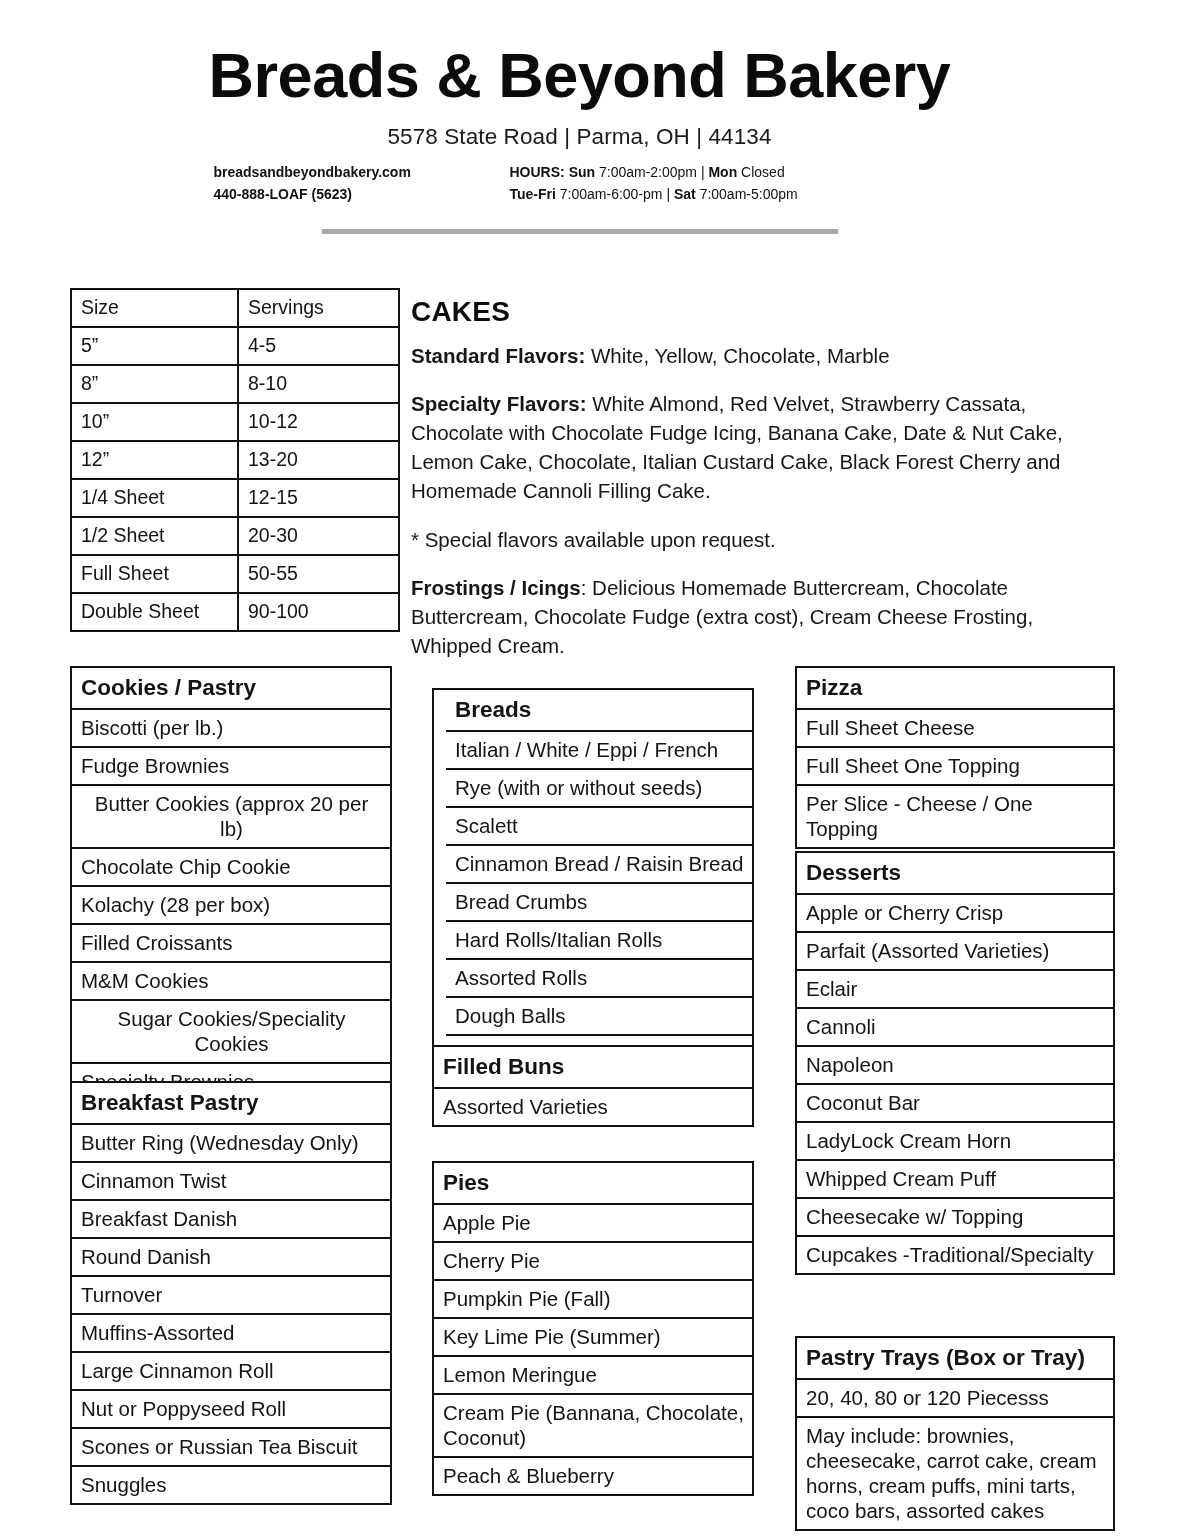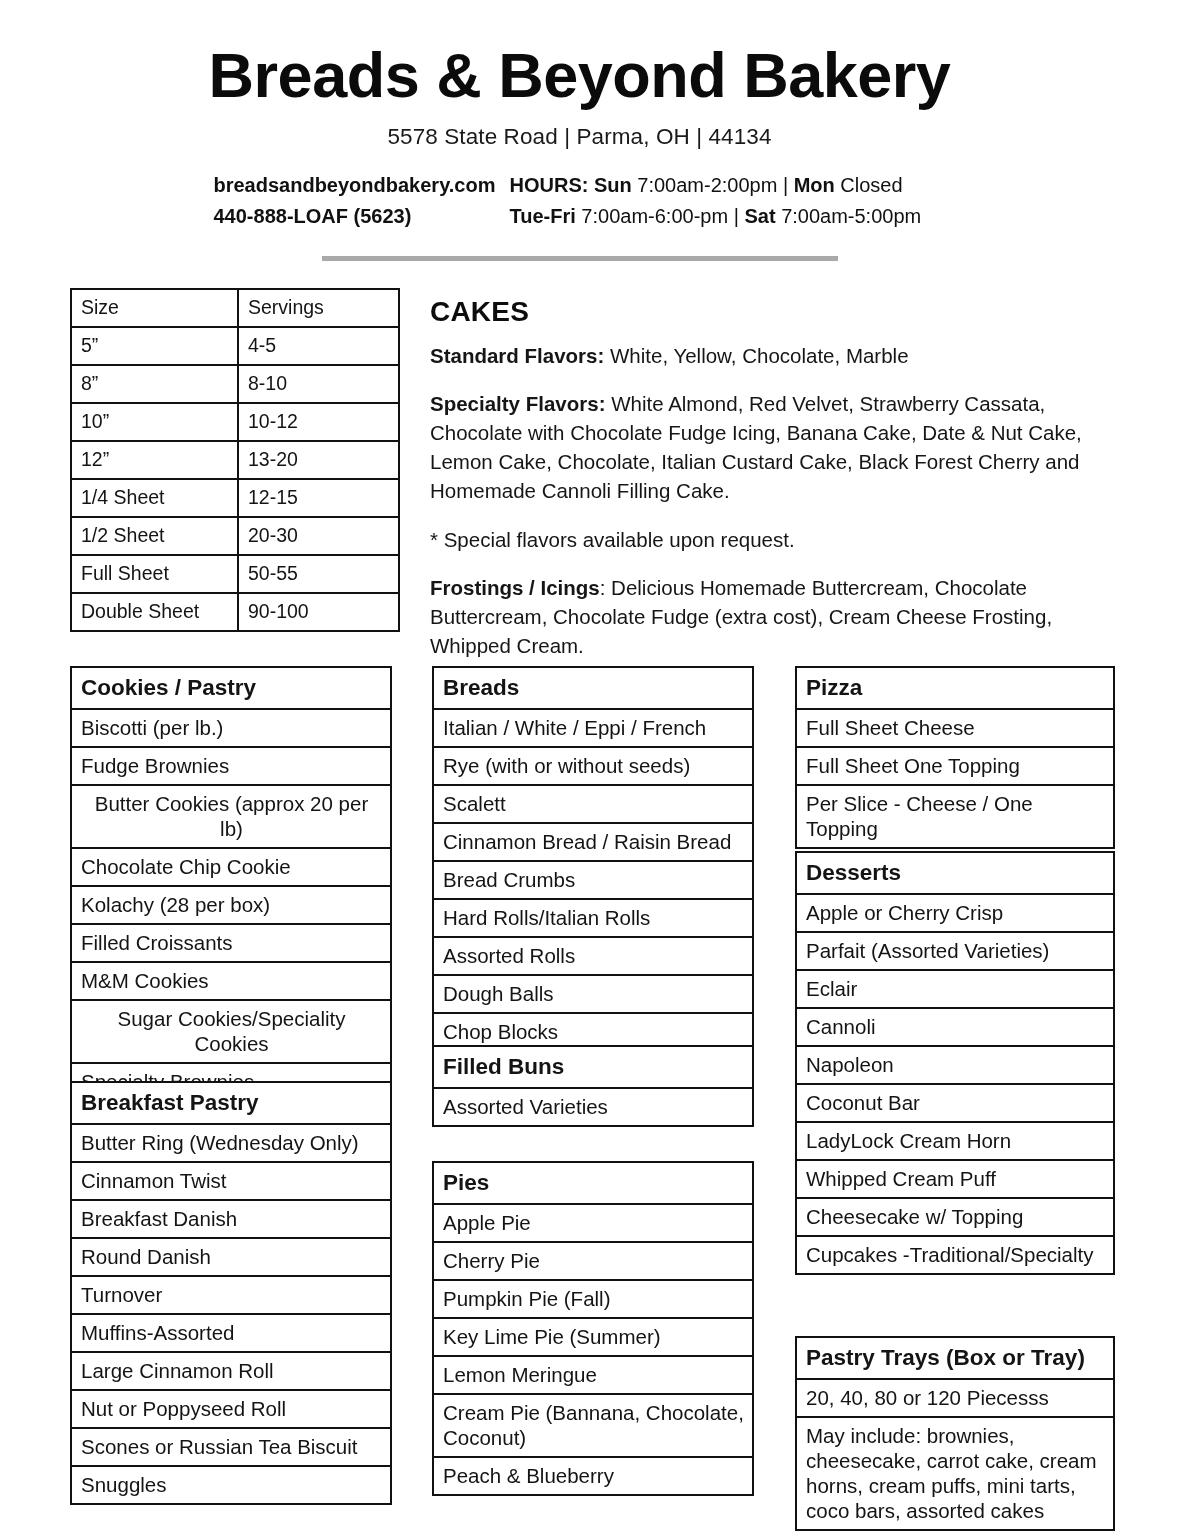--- a/index.html
+++ b/index.html
@@ -27,25 +27,25 @@
     line-height: 1.0;
     color: #0b0b0b;
   }
   .address {
     margin-top: 17px;
     font-size: 22.5px;
     color: #1a1a1a;
     letter-spacing: 0.1px;
   }
   .contact-hours {
-    margin-top: 20px;
+    margin-top: 12px;
     display: flex;
     justify-content: center;
     gap: 0px;
-    font-size: 20px;
+    font-size: 14px;
     line-height: 1.55;
   }
   .contact-col {
     width: 330px;
     text-align: left;
     padding-left: 34px;
     font-weight: 700;
   }
   .hours-col {
     width: 470px;
@@ -98,21 +98,21 @@
     min-height: 35px;
     display: flex;
     align-items: center;
   }
   .size-table .sc.c1 { width: 167px; border-right: 2px solid #111; }
   .size-table .sc.c2 { width: 159px; }
 
   
   .cakes {
     position: absolute;
-    left: 430px;
+    left: 411px;
     top: 296px;
     width: 690px;
   }
   .cakes h2 {
     font-size: 28px;
     font-weight: 700;
     letter-spacing: 0.2px;
     margin-bottom: 13px;
     color: #0d0d0d;
   }
@@ -220,21 +220,21 @@
       <div class="cell">Breakfast Danish</div>
       <div class="cell">Round Danish</div>
       <div class="cell">Turnover</div>
       <div class="cell">Muffins-Assorted</div>
       <div class="cell">Large Cinnamon Roll</div>
       <div class="cell">Nut or Poppyseed Roll</div>
       <div class="cell">Scones or Russian Tea Biscuit</div>
       <div class="cell">Snuggles</div>
     </div>
 
-  <div class="box col2" style="top:666px;">
+  <div class="box col2" style="top:688px;padding-left:12px;">
       <div class="cell head">Breads</div>
       <div class="cell">Italian / White / Eppi / French</div>
       <div class="cell">Rye (with or without seeds)</div>
       <div class="cell">Scalett</div>
       <div class="cell">Cinnamon Bread / Raisin Bread</div>
       <div class="cell">Bread Crumbs</div>
       <div class="cell">Hard Rolls/Italian Rolls</div>
       <div class="cell">Assorted Rolls</div>
       <div class="cell">Dough Balls</div>
       <div class="cell">Chop Blocks</div>

